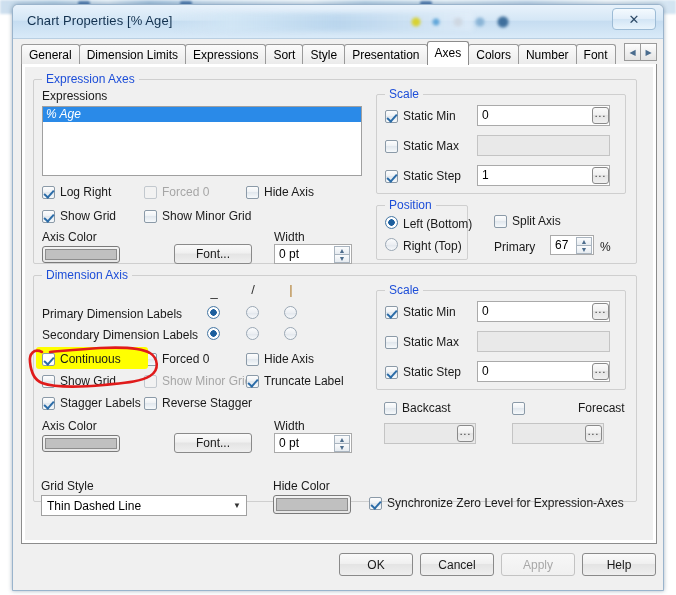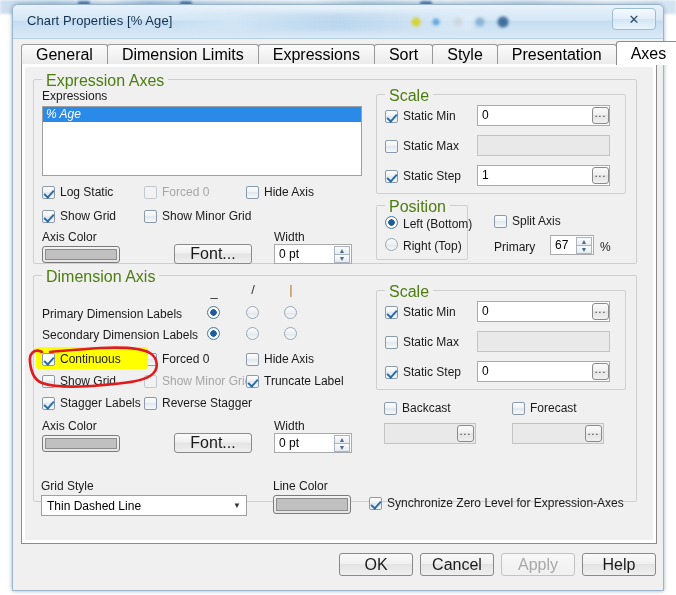--- a/index.html
+++ b/index.html
@@ -76,22 +76,22 @@
   
   .tabstrip {
     position: absolute; left: 8px; top: 36px; width: 636px; height: 24px;
   }
   .tabs {
     position: absolute; left: 0; top: 0;
     display: flex; align-items: flex-end; height: 24px;
   }
   .tab {
     height: 21px; line-height: 20px;
-    padding: 0 14px;
-    font-size: 16px; color: #000;
+    padding: 0 7px;
+    font-size: 12px; color: #000;
     background: linear-gradient(180deg,#fbfbfb 0%,#eaeaea 100%);
     border: 1px solid #9a9a9a;
     border-bottom: none;
     border-radius: 3px 3px 0 0;
     margin-right: -1px;
     cursor: pointer;
     white-space: nowrap;
   }
   .tab.selected {
     background: #ffffff;
@@ -129,21 +129,21 @@
   
   .group {
     position: absolute;
     border: 1px solid #cfcfcf;
     border-radius: 2px;
   }
   .group > legend, .group > .glabel {
     position: absolute; top: -8px; left: 8px;
     background: #f0f0f0;
     padding: 0 4px;
-    font-size: 16px; color: #4d7c0f;
+    font-size: 12px; color: #1d4ed8;
   }
 
   .lbl { position: absolute; font-size: 12px; color: #1a1a1a; white-space: nowrap; }
 
   
   .listbox {
     position: absolute;
     background: #fff; border: 1px solid #a0a0a0;
     overflow: hidden;
     font-style: italic;
@@ -196,21 +196,21 @@
     padding: 2px 4px; line-height: 15px;
   }
   .tb.disabled { background: #e9e9e9; border-color: #c4c4c4; }
 
   
   .btn {
     position: absolute;
     background: linear-gradient(180deg,#fafafa 0%,#f0f0f0 45%,#e4e4e4 50%,#efefef 100%);
     border: 1px solid #8a8a8a;
     border-radius: 3px;
-    font-size: 16px; color: #1a1a1a;
+    font-size: 12px; color: #1a1a1a;
     display: flex; align-items: center; justify-content: center;
     cursor: pointer;
   }
   .btn.disabled { color: #a8a8a8; border-color: #c3c3c3;
     background: linear-gradient(180deg,#f7f7f7 0%,#f0f0f0 100%); }
   .btn.dots { font-size: 10px; letter-spacing: 1px; padding-bottom: 4px; }
 
   
   .swatch {
     position: absolute;
@@ -313,21 +313,21 @@
         <div class="glabel">Expression Axes</div>
 
         <div class="lbl" style="left:8px; top:9px;">Expressions</div>
 
         <div class="listbox" style="left:8px; top:26px; width:320px; height:70px;">
           <div class="row sel">% Age</div>
         </div>
 
         <div class="cb checked" style="left:8px; top:105px;">
           <span class="box"></span>
-          <span class="t">Log Static</span>
+          <span class="t">Log Right</span>
         </div>
         <div class="cb disabled" style="left:110px; top:105px;">
           <span class="box"></span>
           <span class="t">Forced 0</span>
         </div>
         <div class="cb" style="left:212px; top:105px;">
           <span class="box"></span>
           <span class="t">Hide Axis</span>
         </div>
 
@@ -495,35 +495,35 @@
           <div class="btn dots" style="left:215px; top:72px; width:17px; height:17px;">...</div>
         </div>
 
         <div class="cb" style="left:350px; top:125px;">
           <span class="box"></span>
           <span class="t">Backcast</span>
         </div>
         <div class="tb disabled" style="left:350px; top:147px; width:92px; height:21px;"></div>
         <div class="btn dots" style="left:423px; top:149px; width:17px; height:17px;">...</div>
 
-        <div class="cb" style="left:478px; top:125px;">
+        <div class="cb" style="left:478px; top:125px;gap:48px;">
           <span class="box"></span>
           <span class="t">Forecast</span>
         </div>
         <div class="tb disabled" style="left:478px; top:147px; width:92px; height:21px;"></div>
         <div class="btn dots" style="left:551px; top:149px; width:17px; height:17px;">...</div>
       </div>
 
       <div class="lbl" style="left:16px; top:412px;">Grid Style</div>
       <div class="combo" style="left:16px; top:428px; width:206px; height:21px;">
         <span class="txt">Thin Dashed Line</span>
         <span class="arrow">▼</span>
       </div>
 
-      <div class="lbl" style="left:248px; top:412px;">Line Color</div>
+      <div class="lbl" style="left:248px; top:412px;">Hide Color</div>
       <div class="swatch" style="left:248px; top:428px; width:78px; height:19px;">
         <i></i>
       </div>
 
       <div class="cb checked" style="left:344px; top:429px;">
         <span class="box"></span>
         <span class="t">Synchronize Zero Level for Expression-Axes</span>
       </div>
 
     </div>

